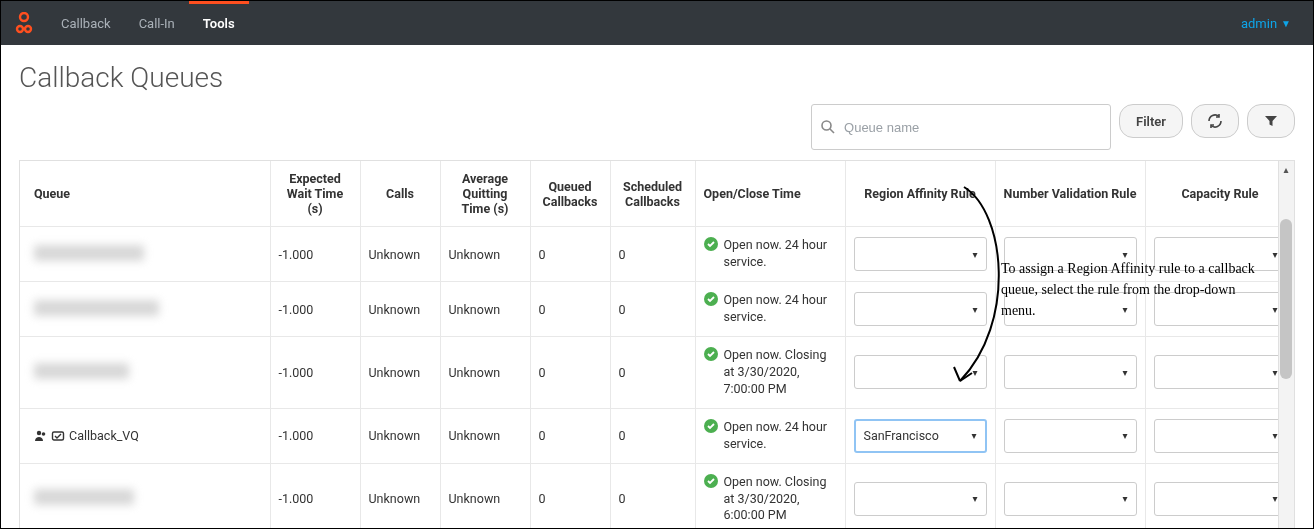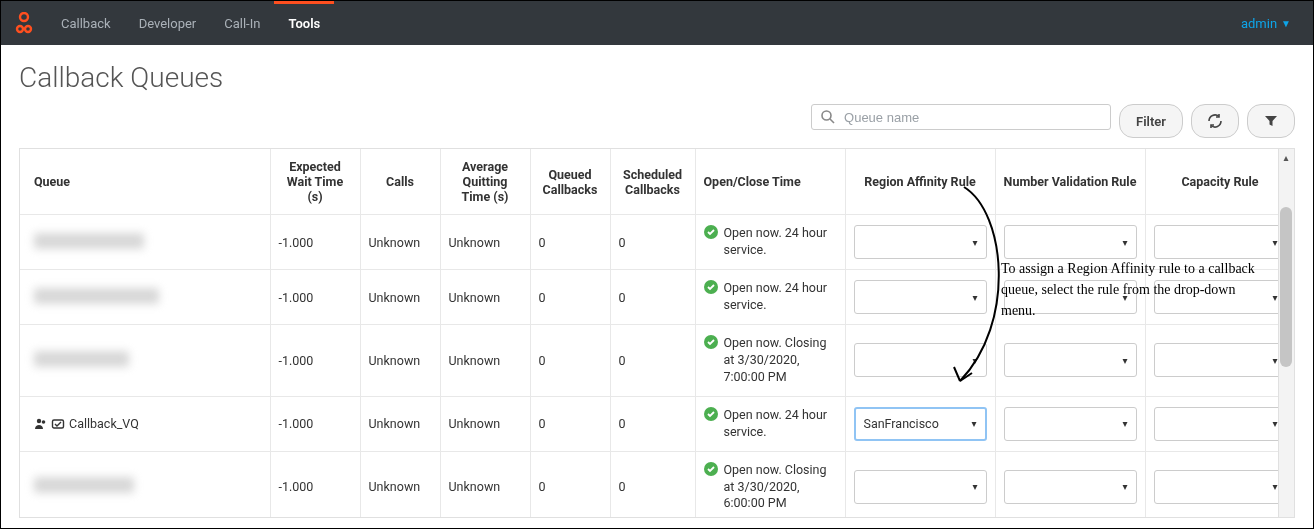--- a/index.html
+++ b/index.html
@@ -77,21 +77,21 @@
     padding: 0 18px 10px;
     gap: 8px;
   }
   .search-wrap {
     display:flex;
     align-items:center;
     border:1px solid #ccc;
     border-radius:3px;
     background:#fff;
     width: 300px;
-    height: 26px;
+    height: 46px;
     padding: 0 8px;
   }
   .search-wrap svg { color:#888; margin-right:6px; flex-shrink:0;}
   .search-input {
     border:none;
     outline:none;
     font-size:13px;
     width:100%;
     color:#555;
   }
@@ -243,21 +243,20 @@
 <div class="topbar">
   <div class="logo">
     <svg width="20" height="22" viewBox="0 0 20 22">
         <circle cx="10" cy="5" r="4" fill="none" stroke="#ff4f1f" stroke-width="2.4"></circle>
         <circle cx="6" cy="17" r="3" fill="none" stroke="#ff4f1f" stroke-width="2.4"></circle>
         <circle cx="14" cy="17" r="3" fill="none" stroke="#ff4f1f" stroke-width="2.4"></circle>
       </svg>
   </div>
   <div class="nav">
     <div class="nav-item">Callback</div>
-    <div class="nav-item">Developer</div>
     <div class="nav-item">Call-In</div>
     <div class="nav-item active">Tools</div>
   </div>
   <div class="top-spacer"></div>
   <div class="user">
     <span>admin</span>
     <span class="caret">▼</span>
   </div>
 </div>
 

